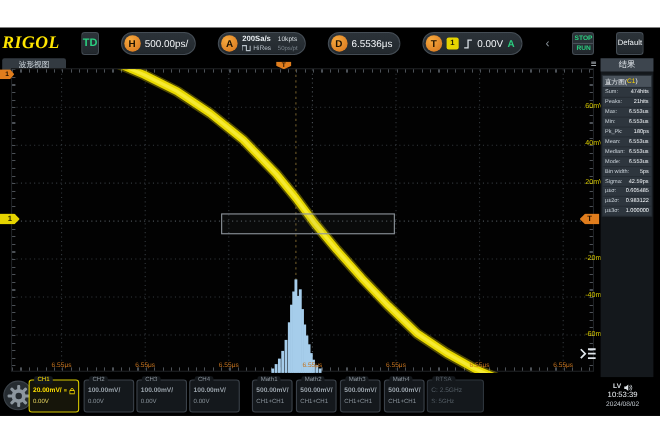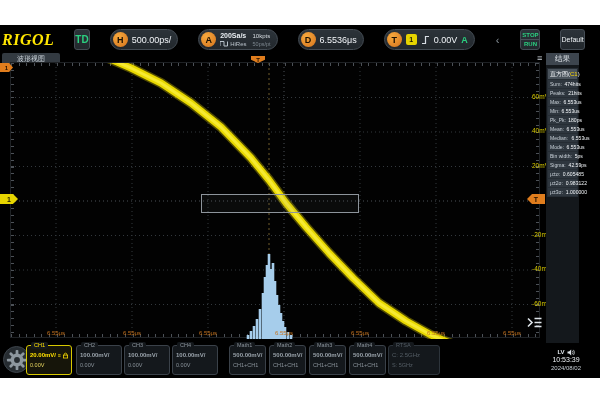--- a/index.html
+++ b/index.html
@@ -44,21 +44,21 @@
   .ylabels { position:absolute; left:532px; top:9px; width:21px; height:276px; }
   .ylabel { position:absolute; left:0; width:21px; color:#d9cb00; font-size:6.5px; text-align:left; }
   .marker { position:absolute; display:flex; align-items:center; justify-content:center; font-weight:bold; }
   .m-top-t { left:251px; top:3px; width:14px; height:7px; background:#e07d1d; color:#201000; font-size:6px; clip-path:polygon(0 0,100% 0,100% 55%,50% 100%,0 55%); }
   .m-left1 { left:0; top:141px; width:18px; height:10px; background:#e6d400; color:#201c00; font-size:7px; clip-path:polygon(0 0,72% 0,100% 50%,72% 100%,0 100%); }
   .m-aux1 { left:0; top:10px; width:13px; height:9px; background:#e07d1d; color:#201000; font-size:6px; clip-path:polygon(0 0,70% 0,100% 50%,70% 100%,0 100%); }
   .m-right-t { left:527px; top:141px; width:18px; height:10px; background:#e07d1d; color:#201000; font-size:7px; clip-path:polygon(28% 0,100% 0,100% 100%,28% 100%,0 50%); }
   .expand-icon { position:absolute; left:526px; top:262px; }
 
   
-  .sidebar { position:absolute; left:546px; top:28px; width:33px; height:290px; background:#14181c; }
+  .sidebar { position:absolute; left:546px; top:28px; width:48px; height:290px; background:#14181c; }
   .sb-title { height:12px; background:#3d454e; color:#e9eef3; font-size:7.5px; display:flex; align-items:center; justify-content:center; }
   .sb-panel { margin:3px 1px 0 1px; background:#262d34; padding:1px; }
   .sb-ph { background:#4a535c; color:#f2f5f8; font-size:6px; height:10px; display:flex; align-items:center; padding:0 2px; white-space:nowrap; }
   .sb-ph .src { color:#ffd800; }
   .res-row { display:flex; justify-content:space-between; align-items:center; height:8px; background:#2e363e; margin-top:1px; padding:0 2px; }
   .res-row .rl { color:#c9d1d8; font-size:5.5px; white-space:nowrap; transform:scale(.92); transform-origin:left center; }
   .res-row .rv { color:#f4f7fa; font-size:5.5px; white-space:nowrap; transform:scale(.92); transform-origin:right center; }
 
   
   .bottom-bar { position:absolute; left:0; top:318px; width:600px; height:35px; background:#000; }

